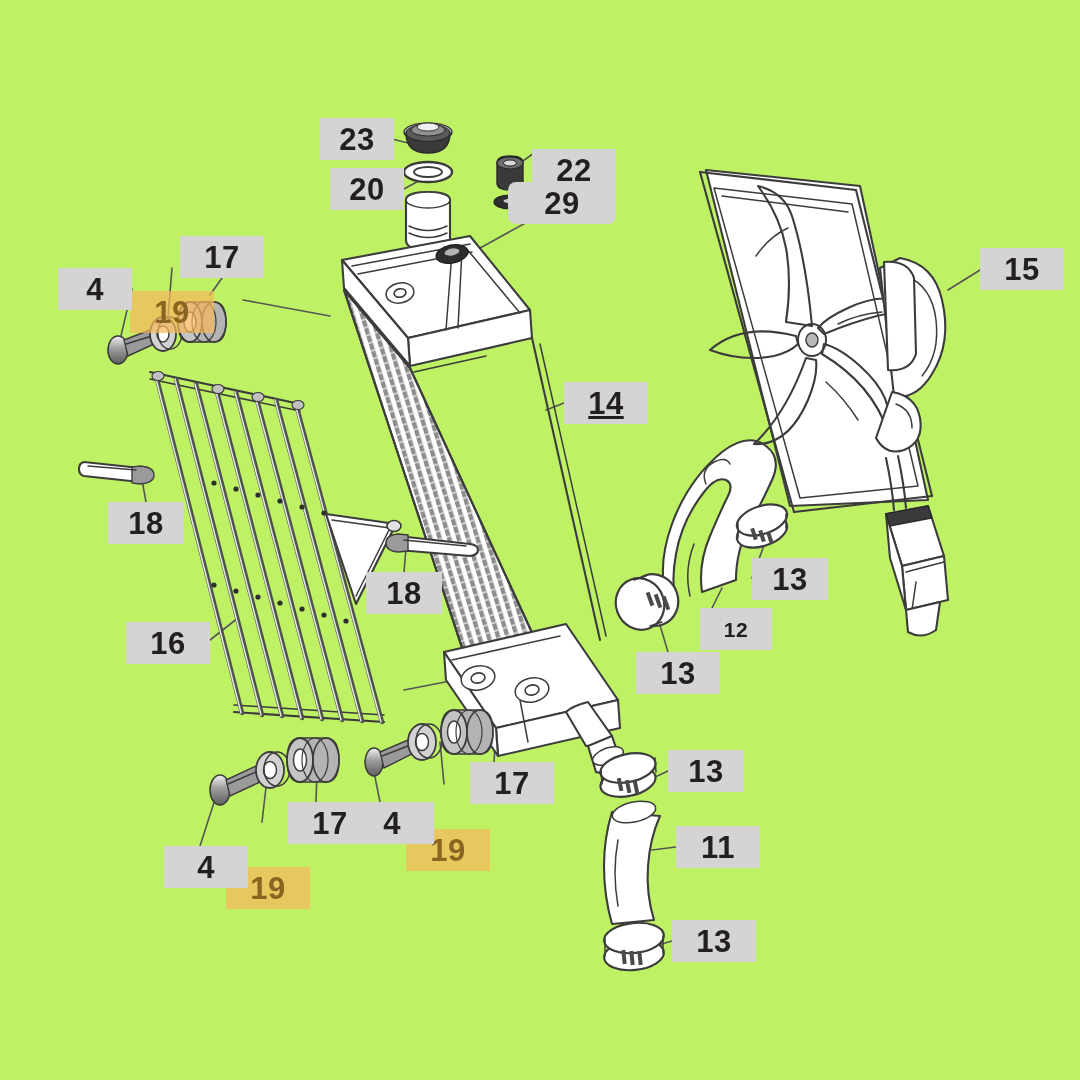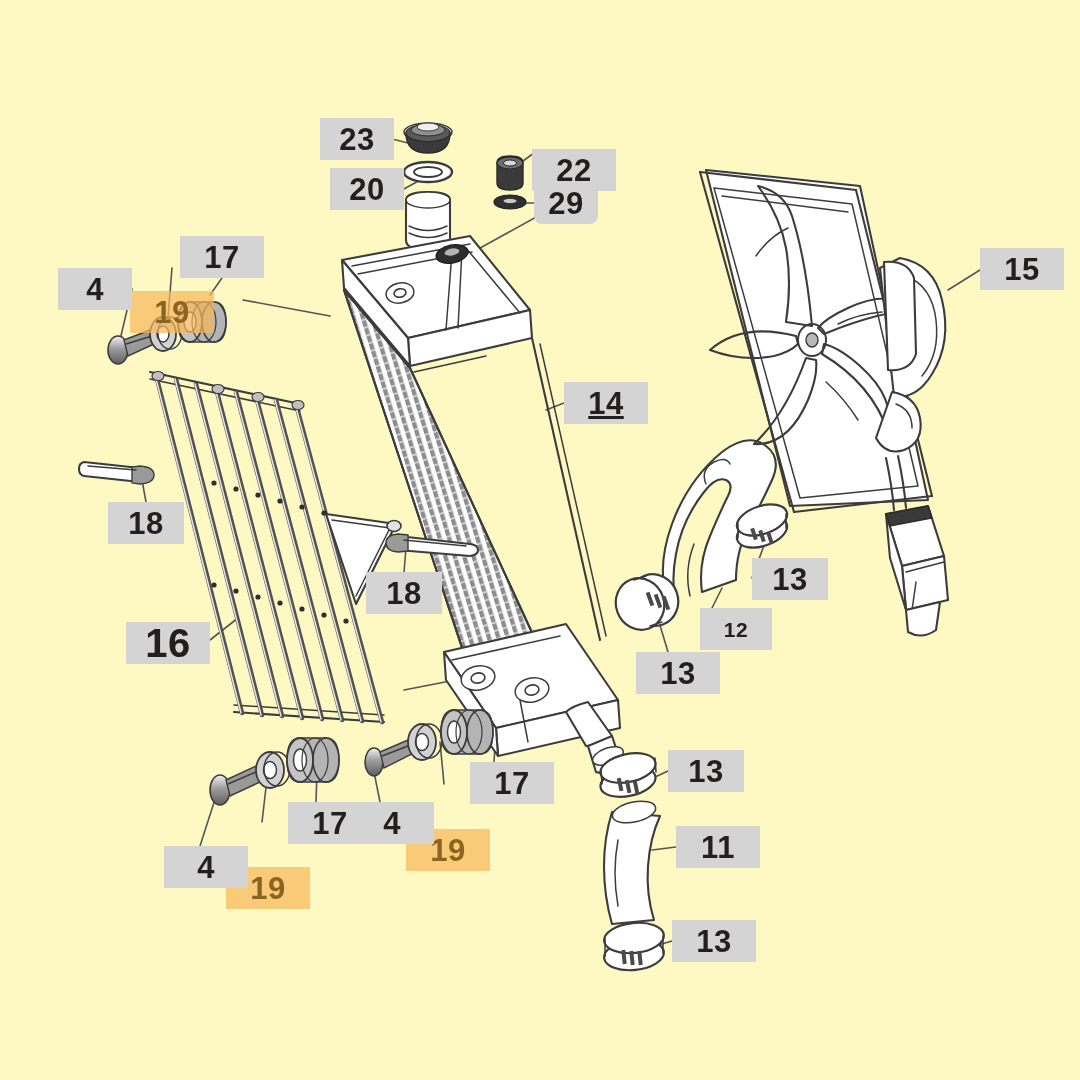--- a/index.html
+++ b/index.html
@@ -1,19 +1,19 @@
 <!DOCTYPE html>
 <html><head>
 <meta charset="utf-8">
 <title>Cooling System Parts Diagram</title>
 <style>
   html,body{margin:0;padding:0;background:#ffffff;}
   body{width:1080px;height:1080px;position:relative;overflow:hidden;
        font-family:"Liberation Sans",sans-serif;}
-  #stage{position:absolute;left:0;top:0;width:1080px;height:1080px;background:#fef9c3;}
+  #stage{position:absolute;left:0;top:0;width:1080px;height:1080px;background:#bef264;}
   svg#art{position:absolute;left:0;top:0;width:1080px;height:1080px;}
   .lbl{position:absolute;display:flex;align-items:center;justify-content:center;
        box-sizing:border-box;font-weight:bold;letter-spacing:.5px;line-height:1;
        user-select:none;}
   .lbl.gray{background:#d4d4d4;color:#231f1e;}
   .lbl.hi{background:rgba(247,183,92,.72);color:#8a6420;margin-top:45px;}
 </style>
 </head>
 <body>
 
@@ -422,21 +422,21 @@
 <div id="labels">
       <div class="lbl gray" style="left: 320px; top: 118px; width: 74px; height: 42px; font-size: 31px;">
         <span>23</span>
       </div>
       <div class="lbl gray" style="left: 330px; top: 168px; width: 74px; height: 42px; font-size: 31px; align-items: center;">
         <span>20</span>
       </div>
       <div class="lbl gray" style="left: 532px; top: 132px; width: 84px; height: 42px; font-size: 31px; margin-top: 17px;">
         <span>22</span>
       </div>
-      <div class="lbl gray" style="left: 534px; top: 182px; width: 64px; height: 42px; font-size: 31px; border-radius: 8px;">
+      <div class="lbl gray" style="left: 508px; top: 182px; width: 108px; height: 42px; font-size: 31px; border-radius: 8px;">
         <span>29</span>
       </div>
       <div class="lbl gray" style="left: 180px; top: 236px; width: 84px; height: 42px; font-size: 31px;">
         <span>17</span>
       </div>
       <div class="lbl hi" style="left: 130px; top: 246px; width: 84px; height: 42px; font-size: 31px;">
         <span>19</span>
       </div>
       <div class="lbl gray" style="left: 58px; top: 268px; width: 74px; height: 42px; font-size: 31px;">
         <span>4</span>
@@ -449,21 +449,21 @@
       </div>
       <div class="lbl gray" style="left: 108px; top: 502px; width: 76px; height: 42px; font-size: 31px;">
         <span>18</span>
       </div>
       <div class="lbl gray" style="left: 366px; top: 572px; width: 76px; height: 42px; font-size: 31px;">
         <span>18</span>
       </div>
       <div class="lbl gray" style="left: 752px; top: 558px; width: 76px; height: 42px; font-size: 31px;">
         <span>13</span>
       </div>
-      <div class="lbl gray" style="left: 126px; top: 622px; width: 84px; height: 42px; font-size: 40px;">
+      <div class="lbl gray" style="left: 126px; top: 622px; width: 84px; height: 42px; font-size: 31px;">
         <span>16</span>
       </div>
       <div class="lbl gray" style="left: 700px; top: 608px; width: 72px; height: 42px; font-size: 21px;">
         <span>12</span>
       </div>
       <div class="lbl gray" style="left: 636px; top: 652px; width: 84px; height: 42px; font-size: 31px;">
         <span>13</span>
       </div>
       <div class="lbl gray" style="left: 668px; top: 750px; width: 76px; height: 42px; font-size: 31px;">
         <span>13</span>

